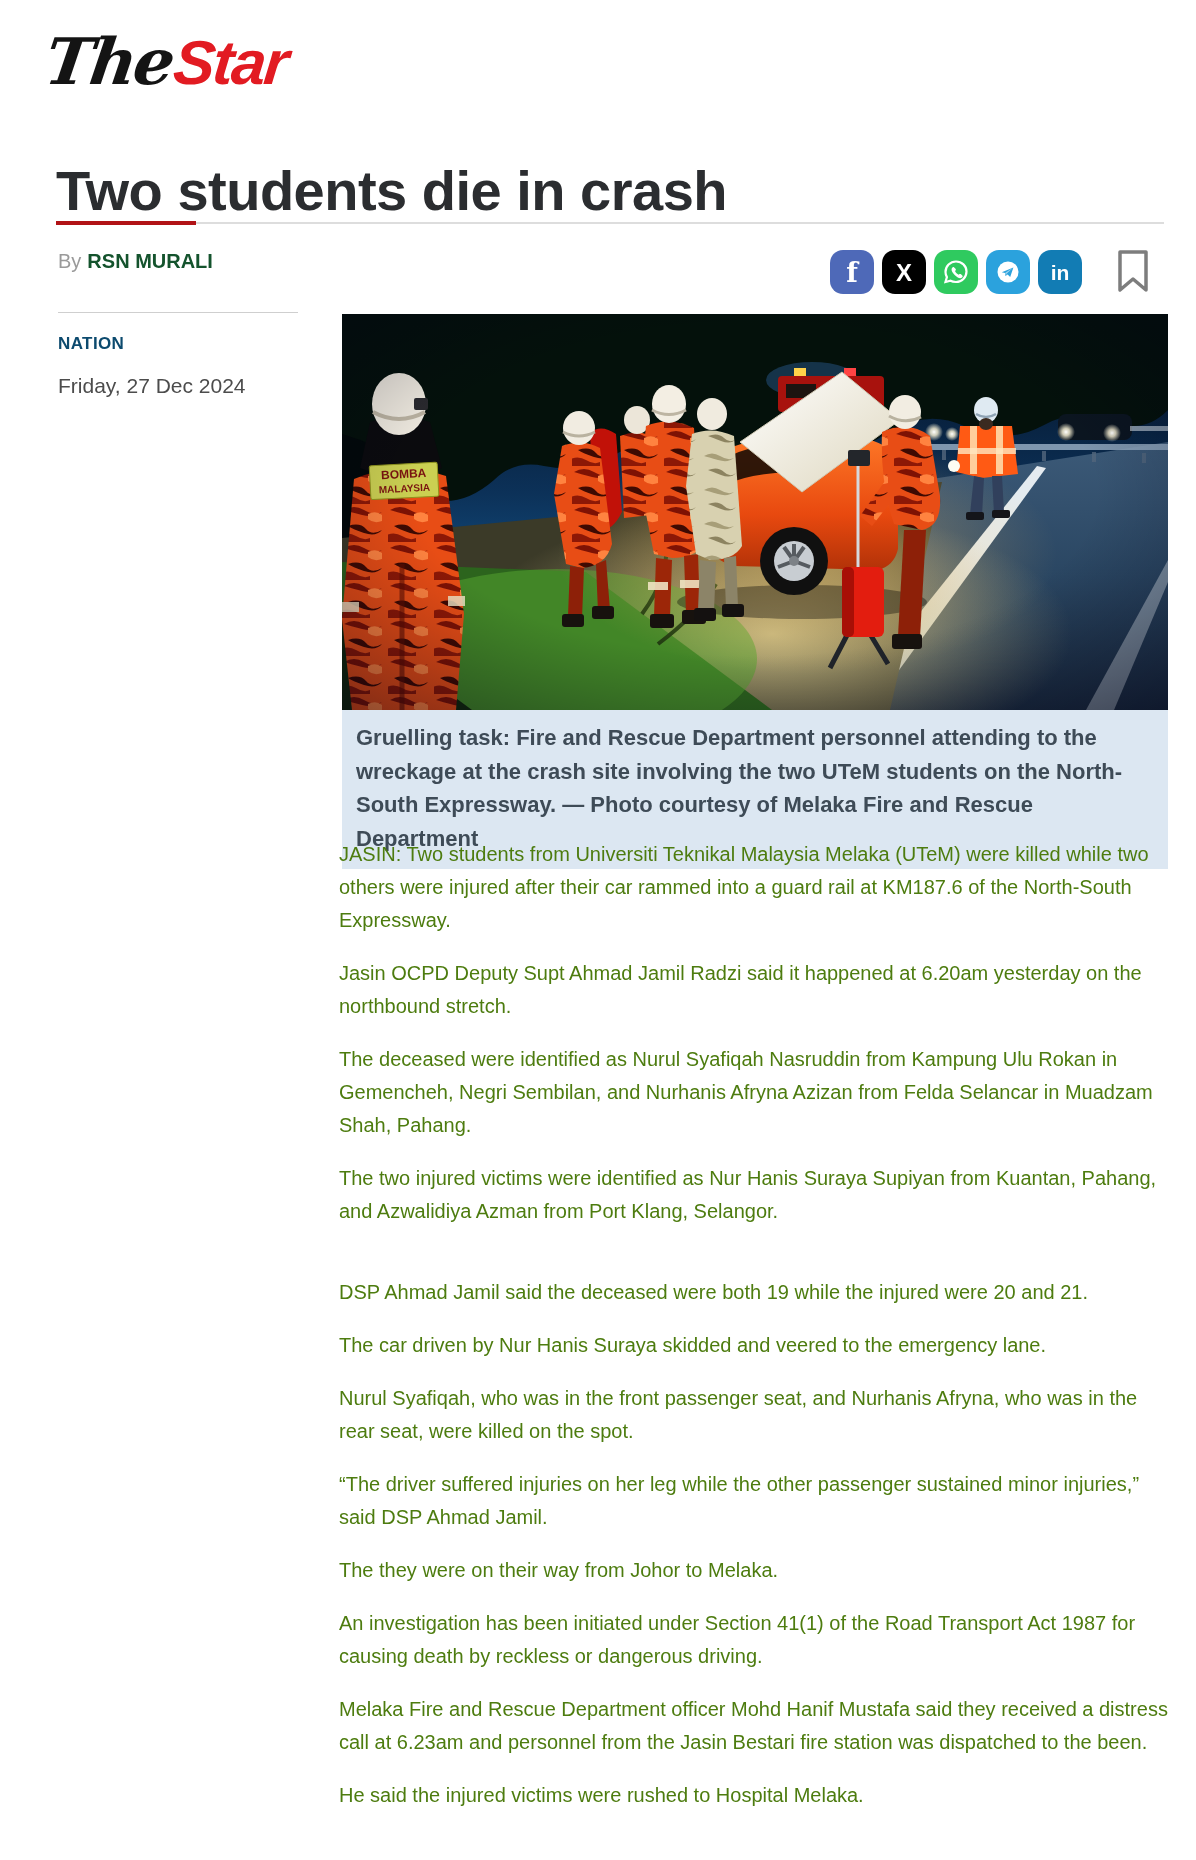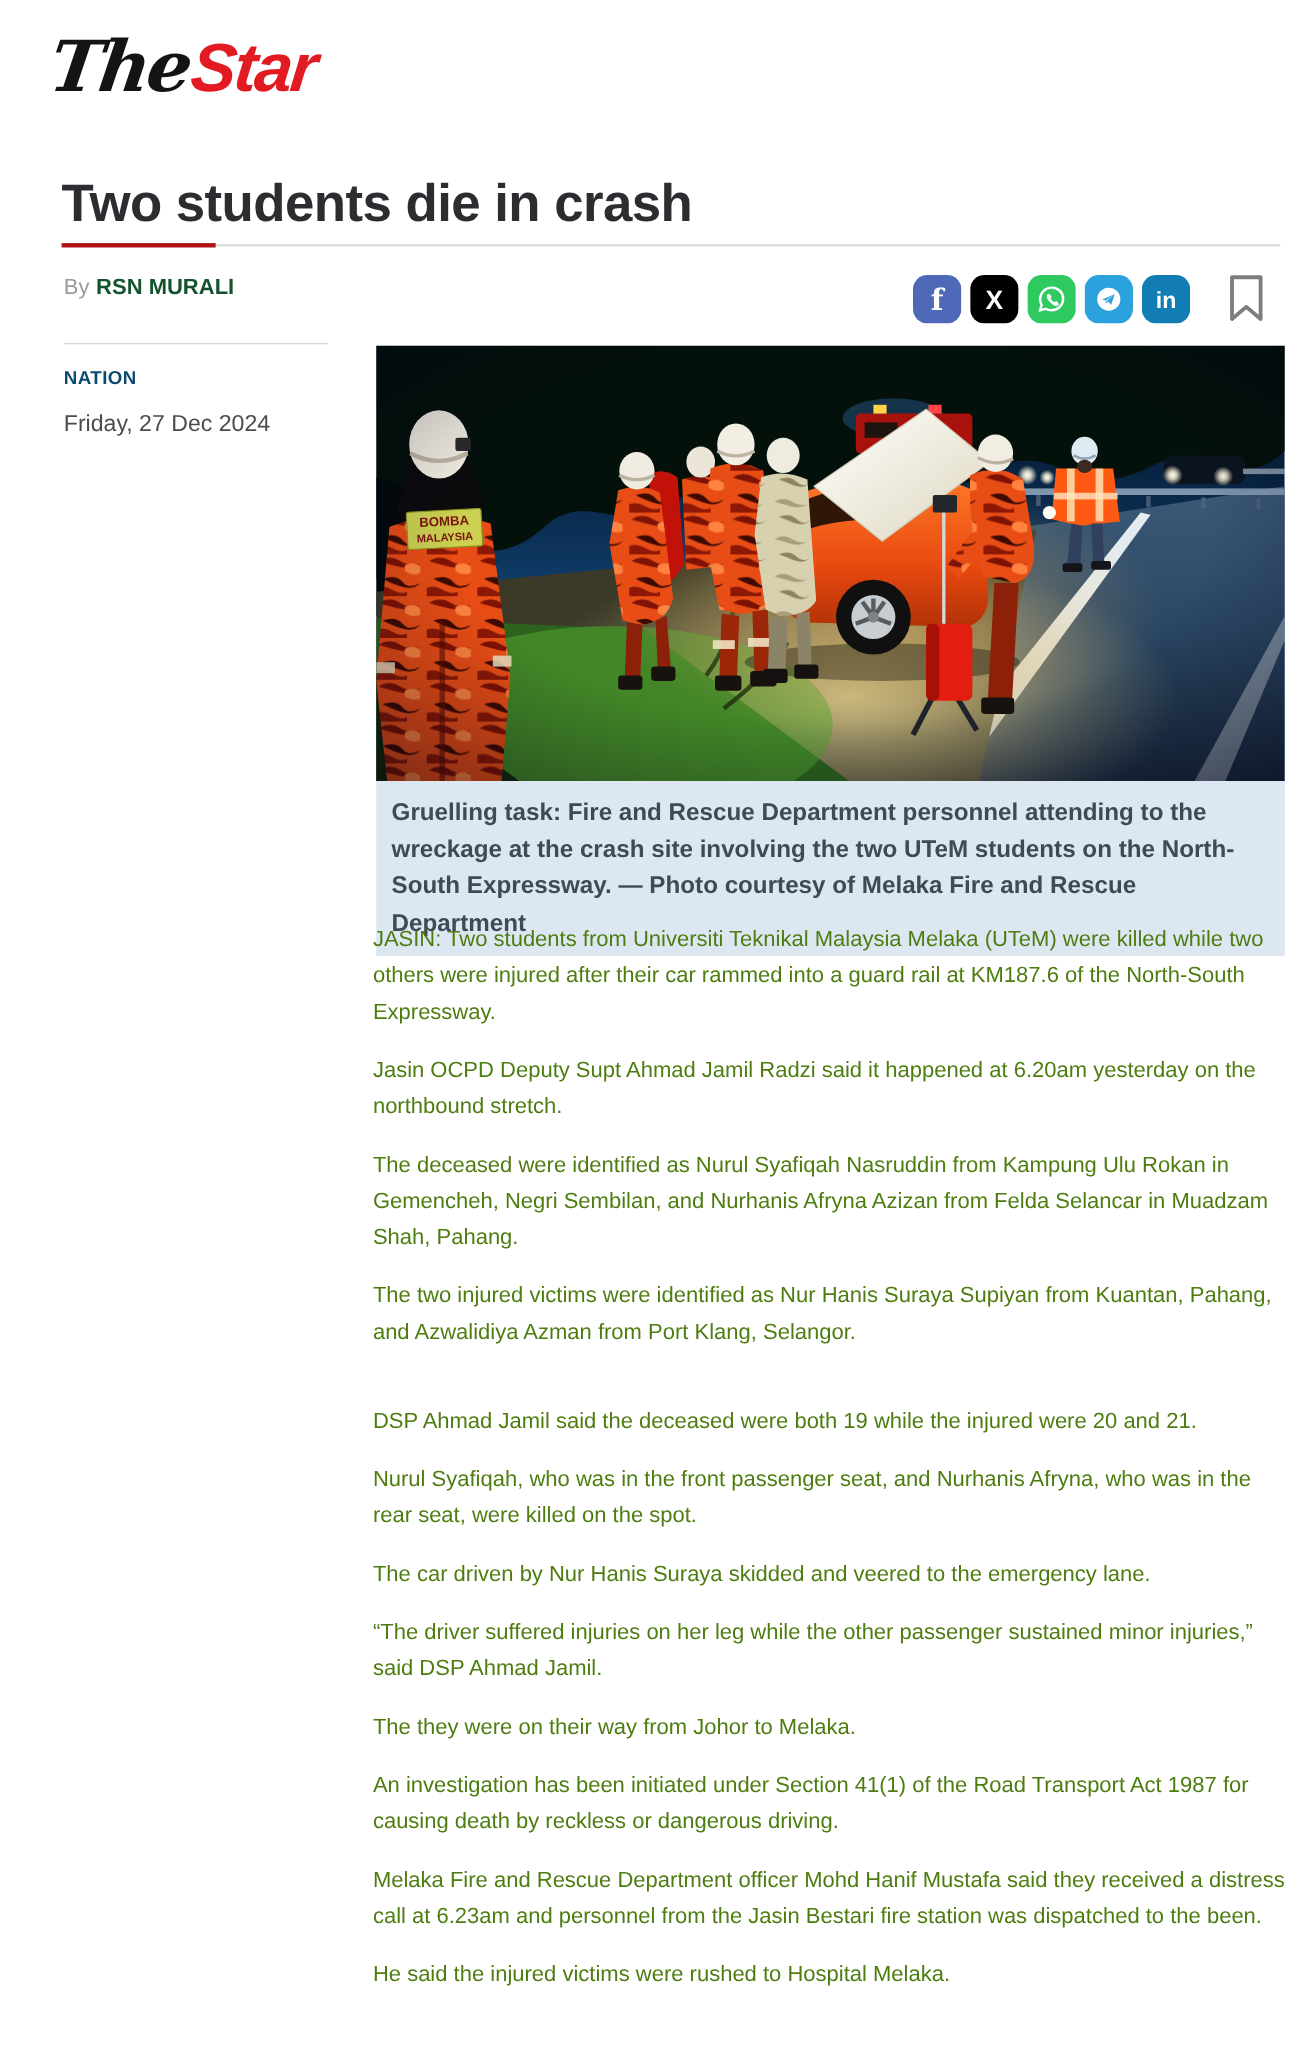--- a/index.html
+++ b/index.html
@@ -11,21 +11,21 @@
   .logo { position:absolute; left:46px; top:24px; white-space:nowrap; }
   .logo-the { font-family:"DejaVu Serif", serif; font-style:italic; font-weight:bold;
               font-size:64px; color:#141414; letter-spacing:-3px; display:inline-block;
               transform:skewX(-8deg); }
   .logo-star { font-family:"Liberation Sans", sans-serif; font-style:italic; font-weight:bold;
                font-size:62px; color:#e21b22; letter-spacing:-2px; display:inline-block;
                margin-left:2px; transform:skewX(-6deg); }
 
   
   .headline { position:absolute; left:56px; top:158px; width:1000px;
-              font-size:48px; font-weight:bold; color:#2b2d30; letter-spacing:-0.5px; }
+              font-size:56px; font-weight:bold; color:#2b2d30; letter-spacing:-0.5px; }
   .rule { position:absolute; left:56px; top:222px; width:1108px; height:2px; background:#dddddd; }
   .rule-red { position:absolute; left:56px; top:221px; width:140px; height:4px; background:#b11216; }
 
   
   .byline { position:absolute; left:58px; top:250px; font-size:20px; color:#9a9a9a; }
   .byline b { color:#14532d; font-weight:bold; margin-left:6px; }
 
   
   .share-btn { position:absolute; top:250px; width:44px; height:44px; cursor:pointer; }
   .share-btn svg { display:block; }
@@ -305,22 +305,22 @@
   </div>
 
   <div class="caption">Gruelling task: Fire and Rescue Department personnel attending to the wreckage at the crash site involving the two UTeM students on the North-South Expressway. — Photo courtesy of Melaka Fire and Rescue Department</div>
 
   <div class="body-copy">
     <p>JASIN: Two students from Universiti Teknikal Malaysia Melaka (UTeM) were killed while two others were injured after their car rammed into a guard rail at KM187.6 of the North-South Expressway.</p>
     <p>Jasin OCPD Deputy Supt Ahmad Jamil Radzi said it happened at 6.20am yesterday on the northbound stretch.</p>
     <p>The deceased were identified as Nurul Syafiqah Nasruddin from Kampung Ulu Rokan in Gemencheh, Negri Sembilan, and Nurhanis Afryna Azizan from Felda Selancar in Muadzam Shah, Pahang.</p>
     <p class="big-gap">The two injured victims were identified as Nur Hanis Suraya Supiyan from Kuantan, Pahang, and Azwalidiya Azman from Port Klang, Selangor.</p>
     <p>DSP Ahmad Jamil said the deceased were both 19 while the injured were 20 and 21.</p>
+    <p>The car driven by Nur Hanis Suraya skidded and veered to the emergency lane.</p>
     <p>Nurul Syafiqah, who was in the front passenger seat, and Nurhanis Afryna, who was in the rear seat, were killed on the spot.</p>
-    <p>The car driven by Nur Hanis Suraya skidded and veered to the emergency lane.</p>
     <p>“The driver suffered injuries on her leg while the other passenger sustained minor injuries,” said DSP Ahmad Jamil.</p>
     <p>The they were on their way from Johor to Melaka.</p>
     <p>An investigation has been initiated under Section 41(1) of the Road Transport Act 1987 for causing death by reckless or dangerous driving.</p>
     <p>Melaka Fire and Rescue Department officer Mohd Hanif Mustafa said they received a distress call at 6.23am and personnel from the Jasin Bestari fire station was dispatched to the been.</p>
     <p>He said the injured victims were rushed to Hospital Melaka.</p>
   </div>
 
 </div>
 
 </body></html>

